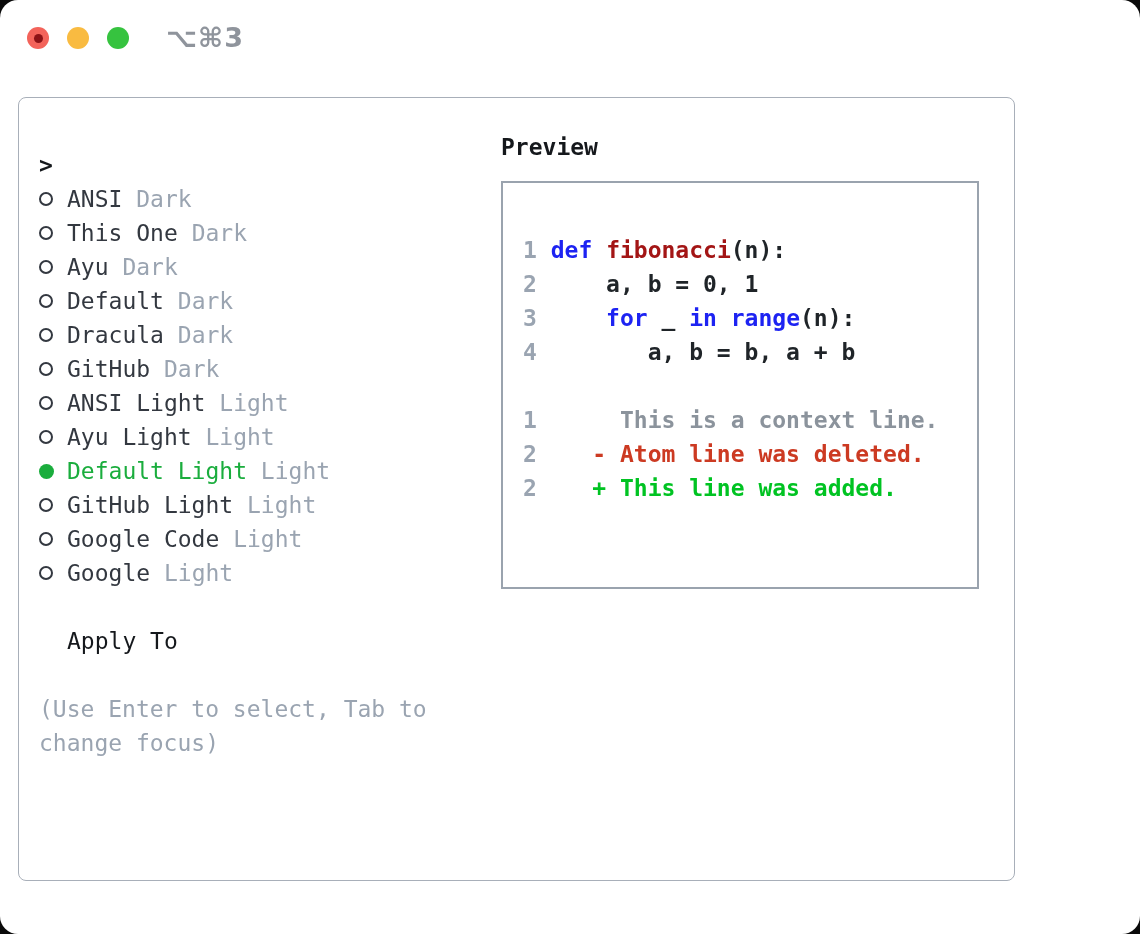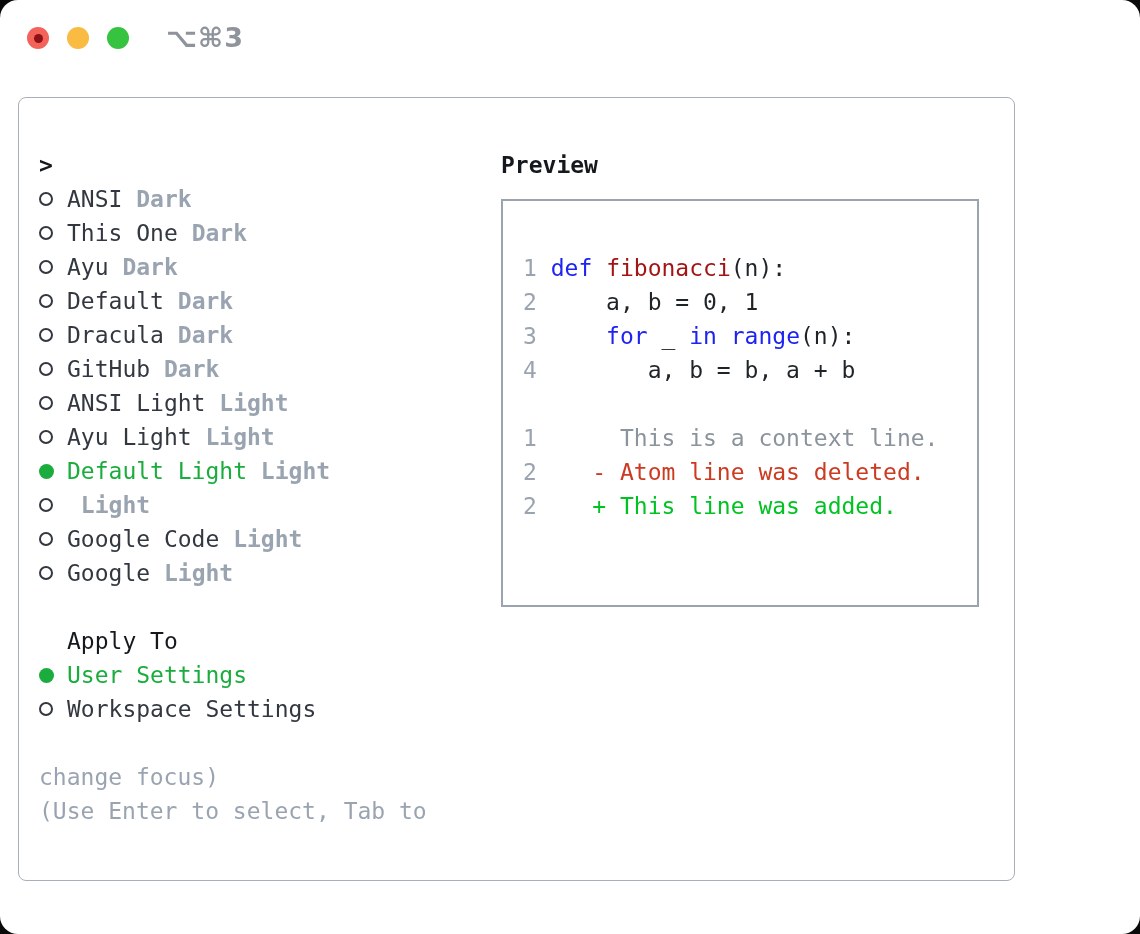--- a/index.html
+++ b/index.html
@@ -69,21 +69,21 @@
     box-sizing: border-box;
   }
   .left-col {
     position: absolute;
     left: 20px;
     top: 50px;
   }
   .right-col {
     position: absolute;
     left: 482px;
-    top: 50px;
+    top: 32px;
   }
   .row {
     height: 34px;
     display: flex;
     align-items: center;
     white-space: pre;
     font-size: 23px;
     line-height: 34px;
   }
   .marker {
@@ -111,33 +111,34 @@
     box-sizing: border-box;
     display: inline-block;
   }
   .option.selected .circle {
     width: 15px;
     height: 15px;
     border: none;
     background: var(--accent-green, #1aad3d);
   }
   .oname    { color: var(--item-dark, #333840); }
-  .ovariant { color: var(--muted-gray, #9aa4b1); margin-left: 1ch; font-weight: bold; }
+  .ovariant { color: var(--muted-gray, #9aa4b1); margin-left: 1ch; }
   .ovariant:empty { display: none; }
   .option.selected .oname { color: var(--accent-green, #1aad3d); }
   .hint .row { color: var(--muted-gray, #9aa4b1); }
   
   .preview-box {
     margin-top: 17px;
     width: 478px;
     height: 408px;
     border: 2px solid var(--preview-border, #9aa3ae);
     box-sizing: border-box;
     padding: 50px 0 0 20px;
     background: #ffffff;
+    font-weight: bold;
   }
   .code-line {
     height: 34px;
     line-height: 34px;
     white-space: pre;
     font-size: 23px;
   }
   .sg-num { color: var(--muted-gray, #9aa4b1); }
   .sg-p   { color: var(--code-dark, #1f2428); }
   .sg-kw  { color: var(--keyword-blue, #1d23f2); }
@@ -200,53 +201,44 @@
 
   <div class="row option">
     <span class="marker"><span class="circle"></span></span><span class="oname">Ayu Light</span><span class="ovariant">Light</span>
   </div>
 
   <div class="row option selected">
     <span class="marker"><span class="circle"></span></span><span class="oname">Default Light</span><span class="ovariant">Light</span>
   </div>
 
   <div class="row option">
-    <span class="marker"><span class="circle"></span></span><span class="ovariant">Light</span>
+    <span class="marker"><span class="circle"></span></span><span class="oname">GitHub Light</span><span class="ovariant">Light</span>
   </div>
 
   <div class="row option">
     <span class="marker"><span class="circle"></span></span><span class="oname">Google Code</span><span class="ovariant">Light</span>
   </div>
 
   <div class="row option">
     <span class="marker"><span class="circle"></span></span><span class="oname">Google</span><span class="ovariant">Light</span>
   </div>
 </div>
 
       <div class="row spacer"></div>
 
       <div class="row">
         <span class="marker"></span><span class="h2">Apply To</span>
       </div>
 
-      <div id="apply-list">
-  <div class="row option selected">
-    <span class="marker"><span class="circle"></span></span><span class="oname">User Settings</span>
-  </div>
-
-  <div class="row option">
-    <span class="marker"><span class="circle"></span></span><span class="oname">Workspace Settings</span>
-  </div>
-</div>
 
       <div class="row spacer"></div>
 
       <div class="hint">
+        <div class="row">(Use Enter to select, Tab to</div>
         <div class="row">change focus)</div>
-        <div class="row">(Use Enter to select, Tab to</div>
       </div>
     </div>
 
     <div class="right-col">
       <div class="row">
         <span class="h">Preview</span>
       </div>
       <div class="preview-box">
         <div id="code">
             <div class="code-line"><span class="sg-num">1</span><span class="sg-p"> </span><span class="sg-kw">def</span><span class="sg-p"> </span><span class="sg-fn">fibonacci</span><span class="sg-p">(n):</span></div>

